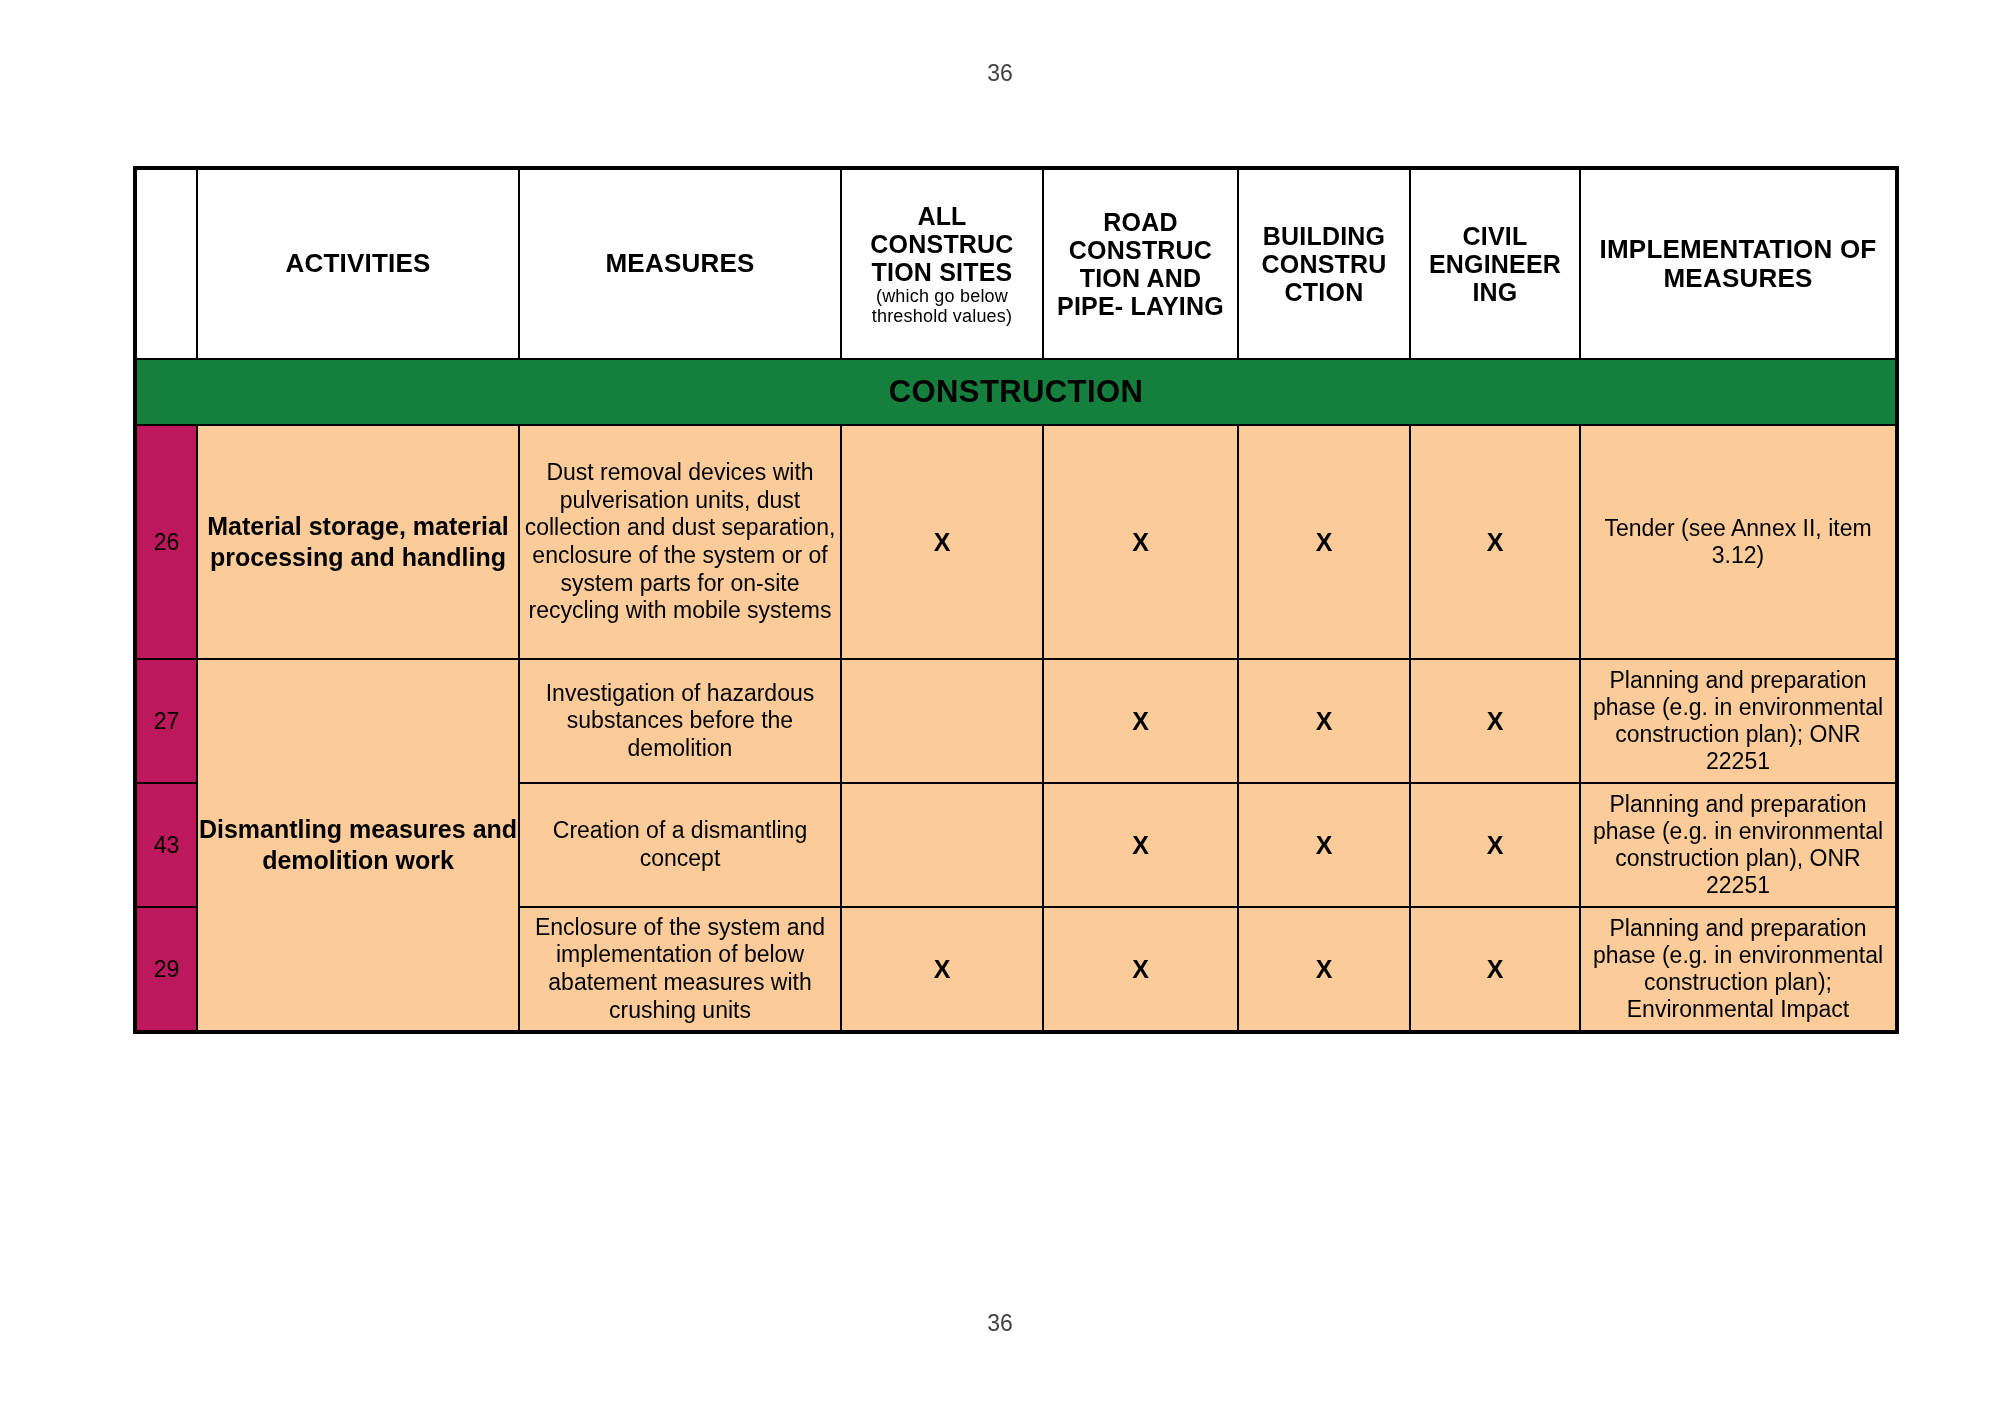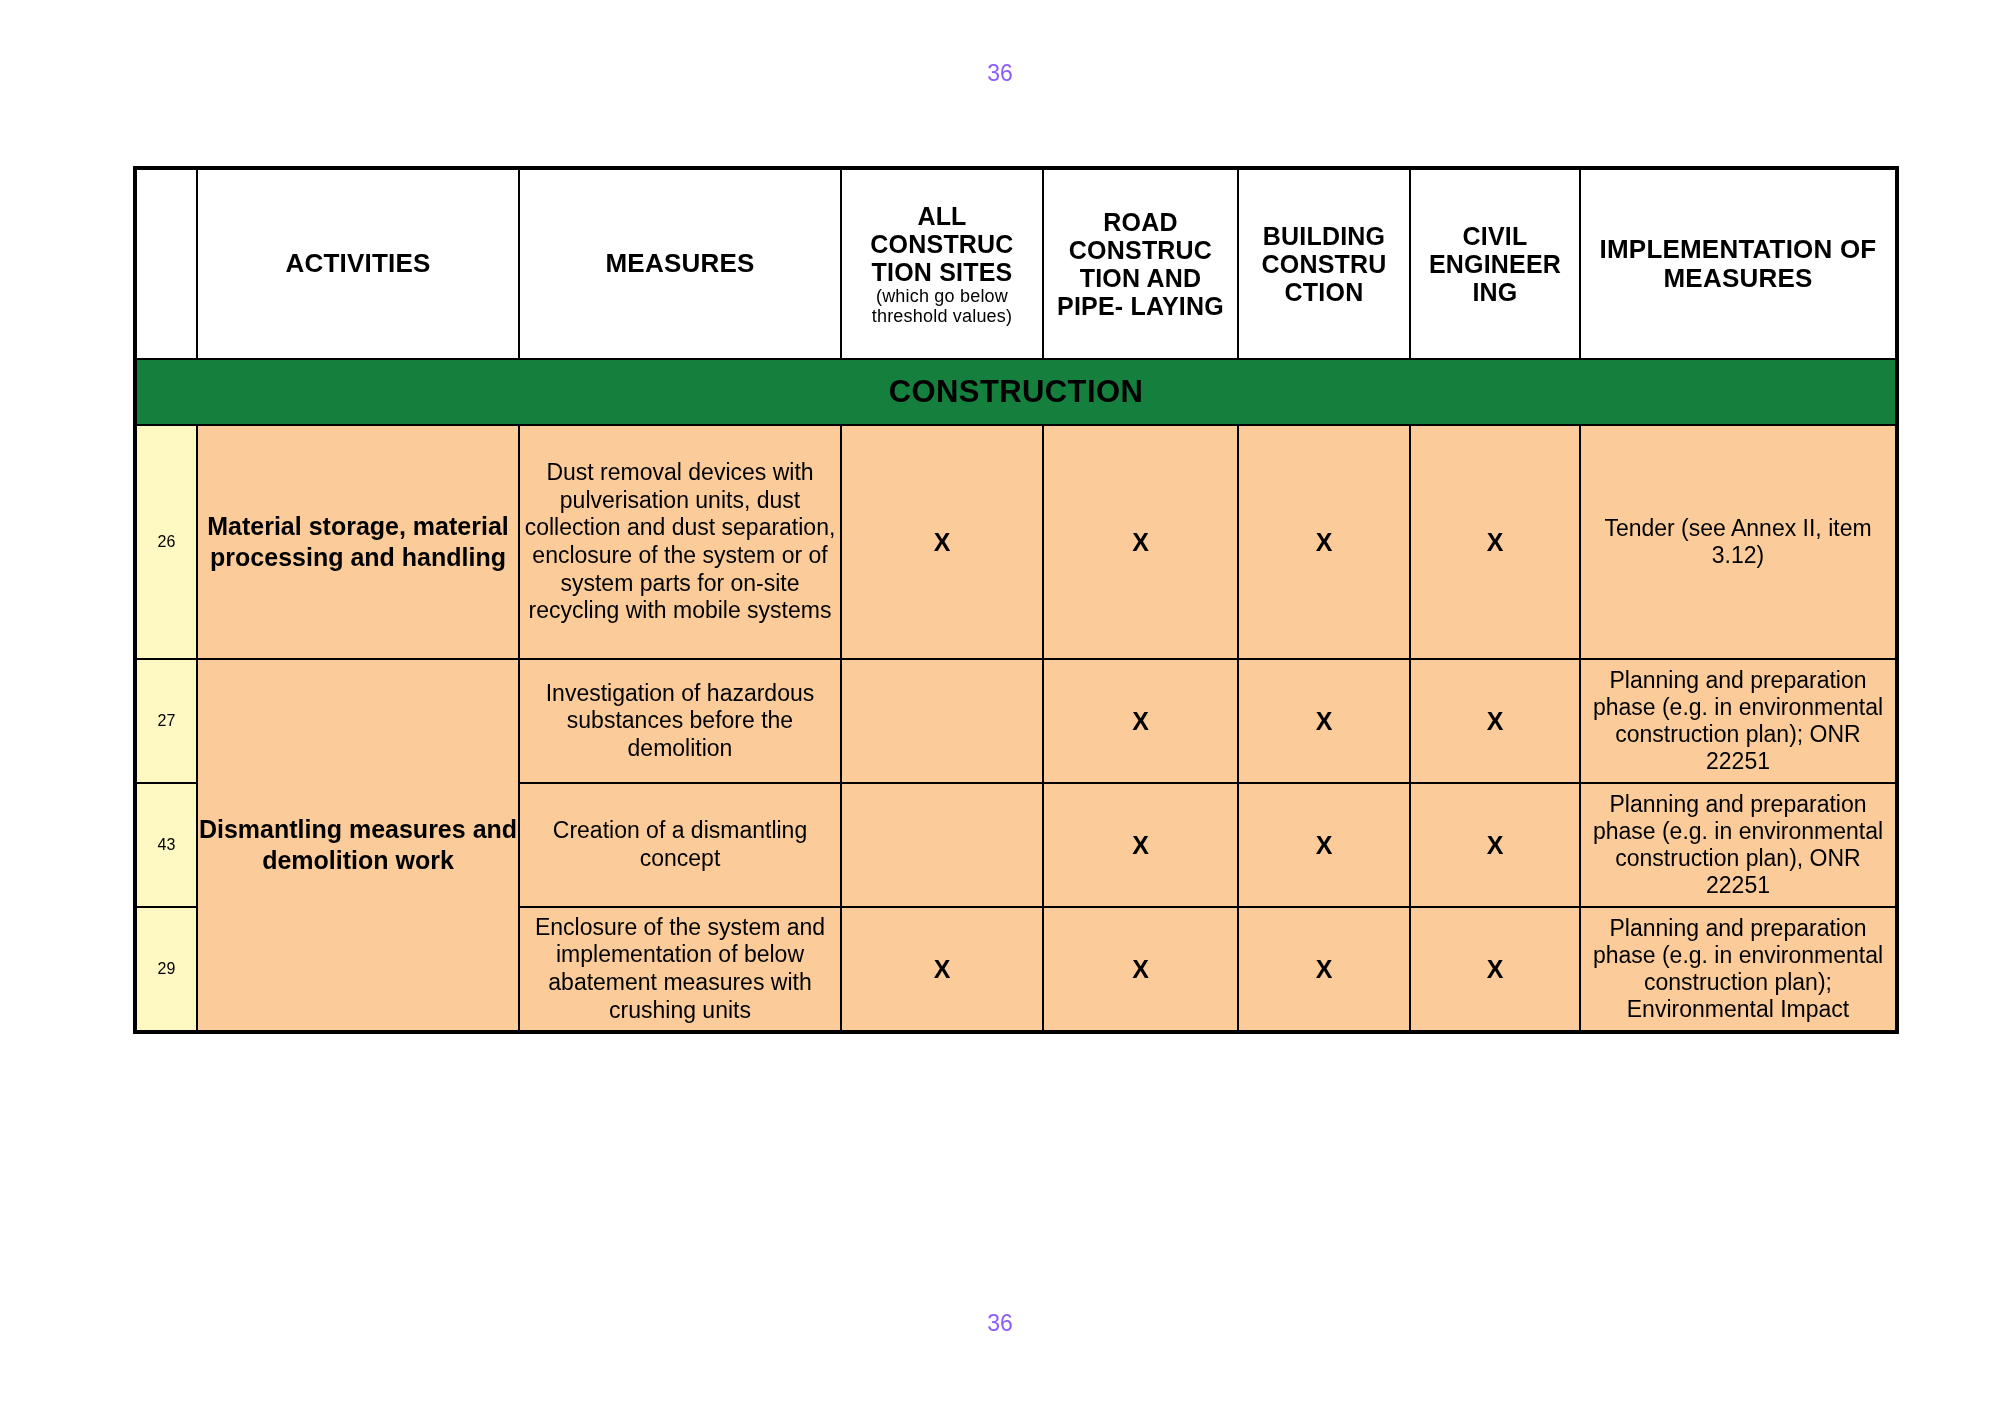--- a/index.html
+++ b/index.html
@@ -21,21 +21,21 @@
     width: 2000px;
     height: 1414px;
     position: relative;
     box-sizing: border-box;
   }
 
   .page-number {
     text-align: center;
     font-size: 23px;
     line-height: 1;
-    color: #8b5cf6;
+    color: #404040;
   }
   .page-number.top { padding-top: 62px; }
   .page-number.bottom {
     position: absolute;
     left: 0;
     right: 0;
     top: 1312px;
   }
 
   .table-wrap {
@@ -98,23 +98,23 @@
 
   
   tr.section-row td {
     background: #15803d;
     height: 64px;
     font-weight: bold;
     font-size: 31px;
     letter-spacing: 0.4px;
   }
   td.num-cell {
-    font-size: 16px;
+    font-size: 23px;
     font-weight: normal;
-    background: #fef9c3;
+    background: #be185d;
   }
   td.activity-cell {
     font-weight: bold;
     font-size: 25px;
     line-height: 1.25;
     background: #FBCC9A;
     padding: 6px 10px;
     border-radius: 28px;
   }
   td.mark-cell {

